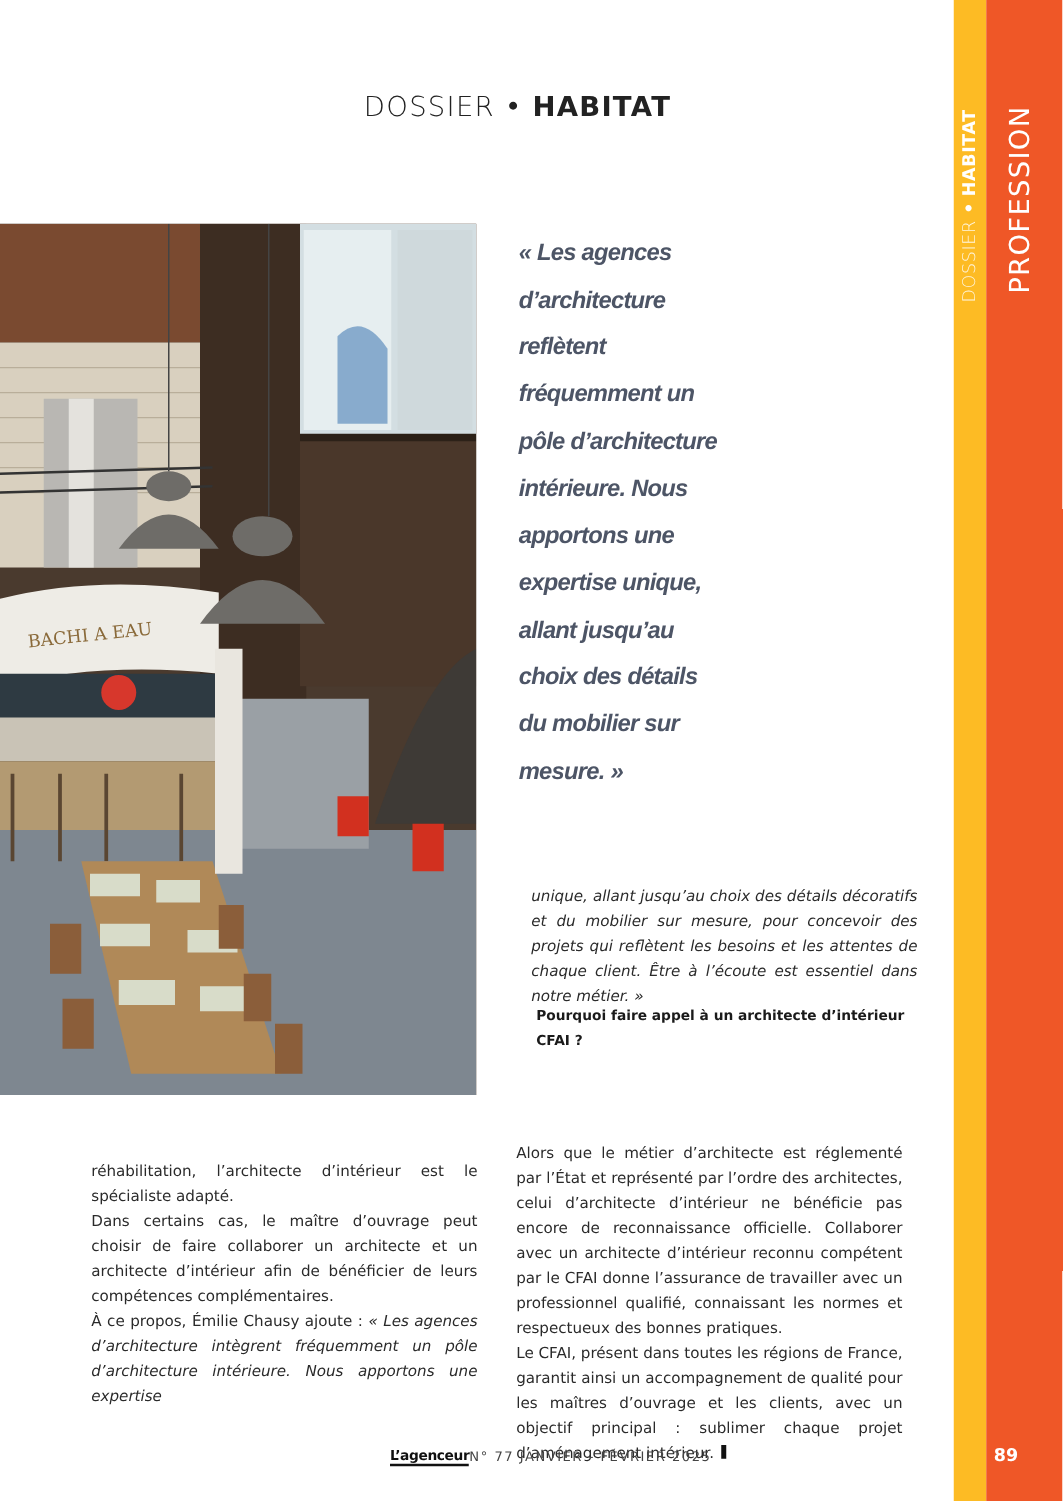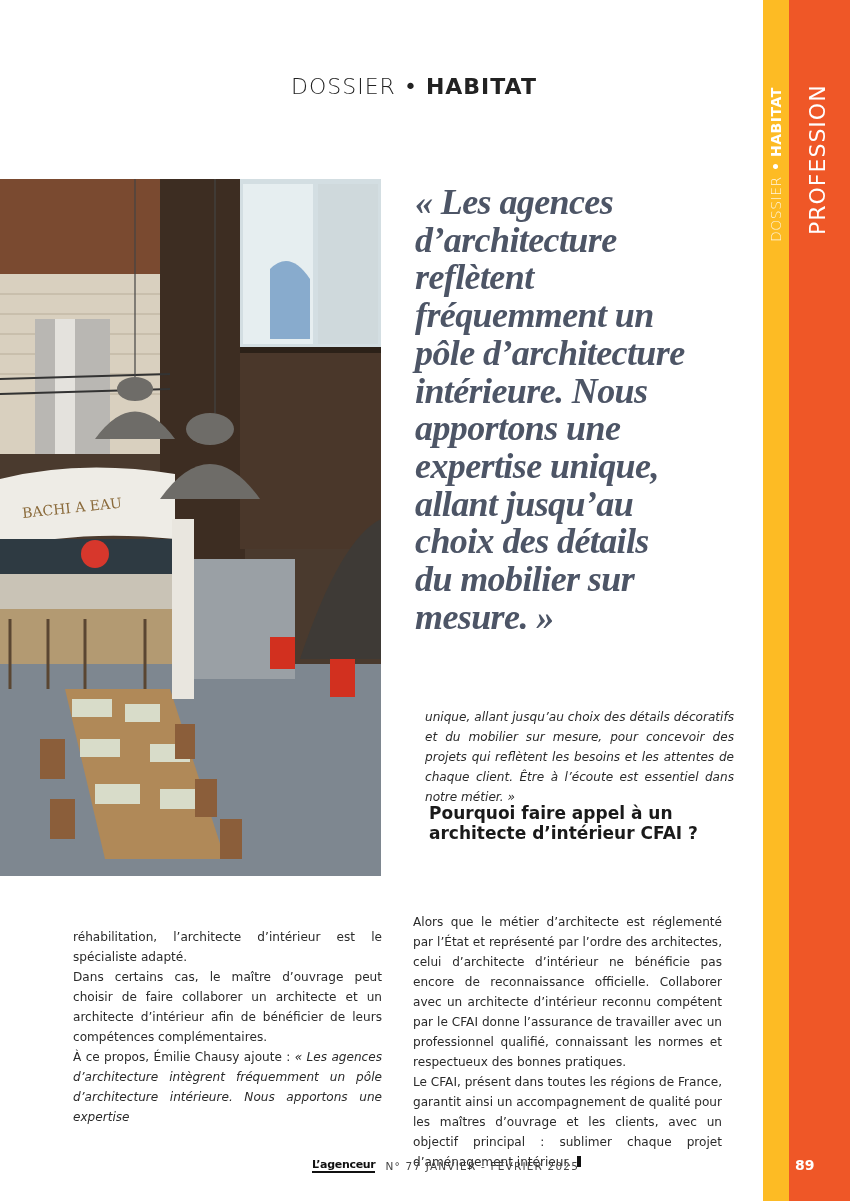--- a/index.html
+++ b/index.html
@@ -37,40 +37,40 @@
     }
 
     .photo {
       position: absolute; left: 0; top: 179px; width: 381px; height: 697px; overflow: hidden;
       background: #4a3a2e;
     }
     .photo svg { display: block; }
 
     .pullquote {
       position: absolute; left: 415px; top: 184px; width: 330px;
-      font-family: Liberation Serif, serif; font-style: italic; font-weight: bold;
-      font-size: 36px; line-height: 37.7px; color: #4d5566; letter-spacing: -0.6px;
+      font-family: Liberation Sans, sans-serif; font-style: italic; font-weight: bold;
+      font-size: 19px; line-height: 37.7px; color: #4d5566; letter-spacing: -0.6px;
     }
     .pullquote .line { display: block; white-space: nowrap; }
 
     .col { position: absolute; font-family: "DejaVu Sans", sans-serif; font-size: 12.1px; line-height: 20px; color: #2a2a2a; text-align: justify; }
     .col p { margin: 0; }
     .col .it { font-style: italic; }
     .col-left { left: 73px; top: 927px; width: 309px; }
     .col-right-top { left: 425px; top: 707px; width: 309px; }
     .col-right-body { left: 413px; top: 885px; width: 309px; margin-top: 27px; }
 
     .subhead {
       position: absolute; left: 429px; top: 803px; width: 300px;
-      font-size: 17px; line-height: 20px; font-weight: bold; color: #1a1a1a;
+      font-size: 11px; line-height: 20px; font-weight: bold; color: #1a1a1a;
     }
     .end-mark { display: inline-block; width: 4px; height: 11px; background: #111; margin-left: 6px; vertical-align: -1px; }
 
     .footer {
-      position: absolute; left: 312px; top: 1159px; display: flex; align-items: center; gap: 10px;
+      position: absolute; left: 312px; top: 1159px; display: flex; align-items: center; 
     }
     .footer .logo {
       font-family: "DejaVu Sans", sans-serif; font-weight: bold; font-size: 11px; color: #111;
       letter-spacing: -0.3px; border-bottom: 2px solid #111; line-height: 11px; padding-bottom: 1px;
     }
     .footer .issue { font-size: 10.5px; letter-spacing: 1.2px; color: #444; }
   </style>
 </head>
 <body>
 

